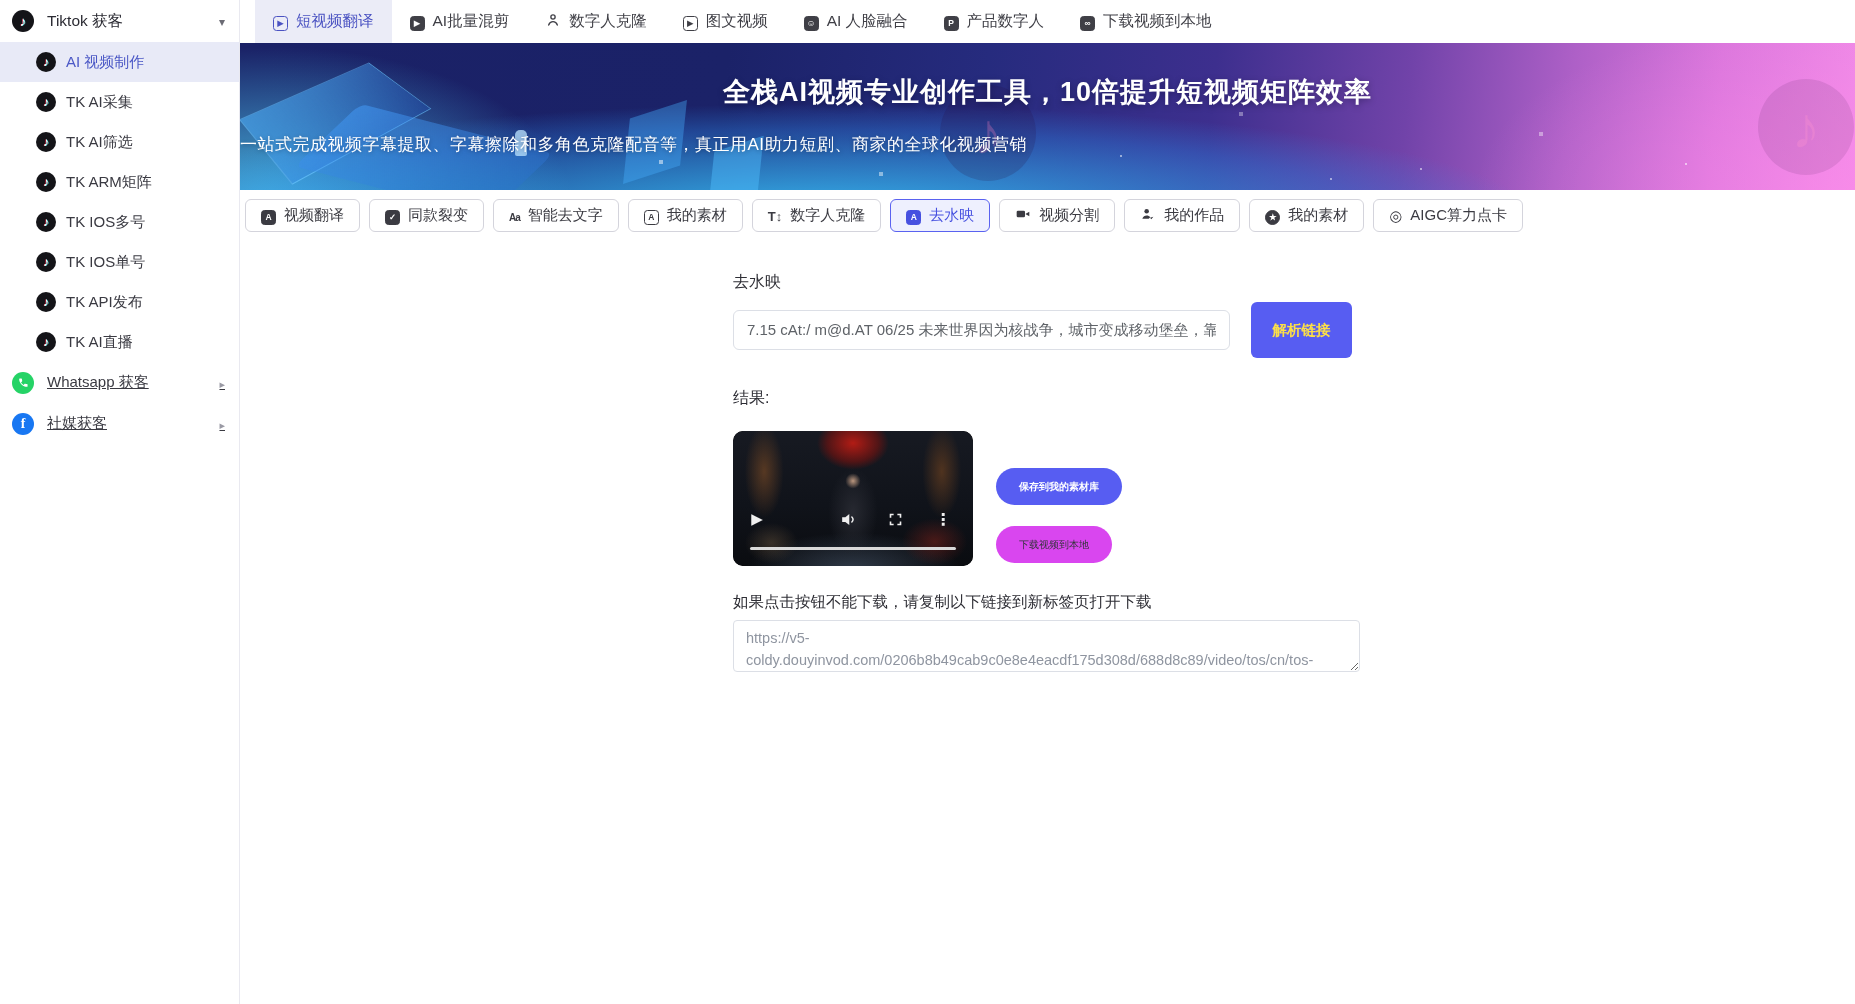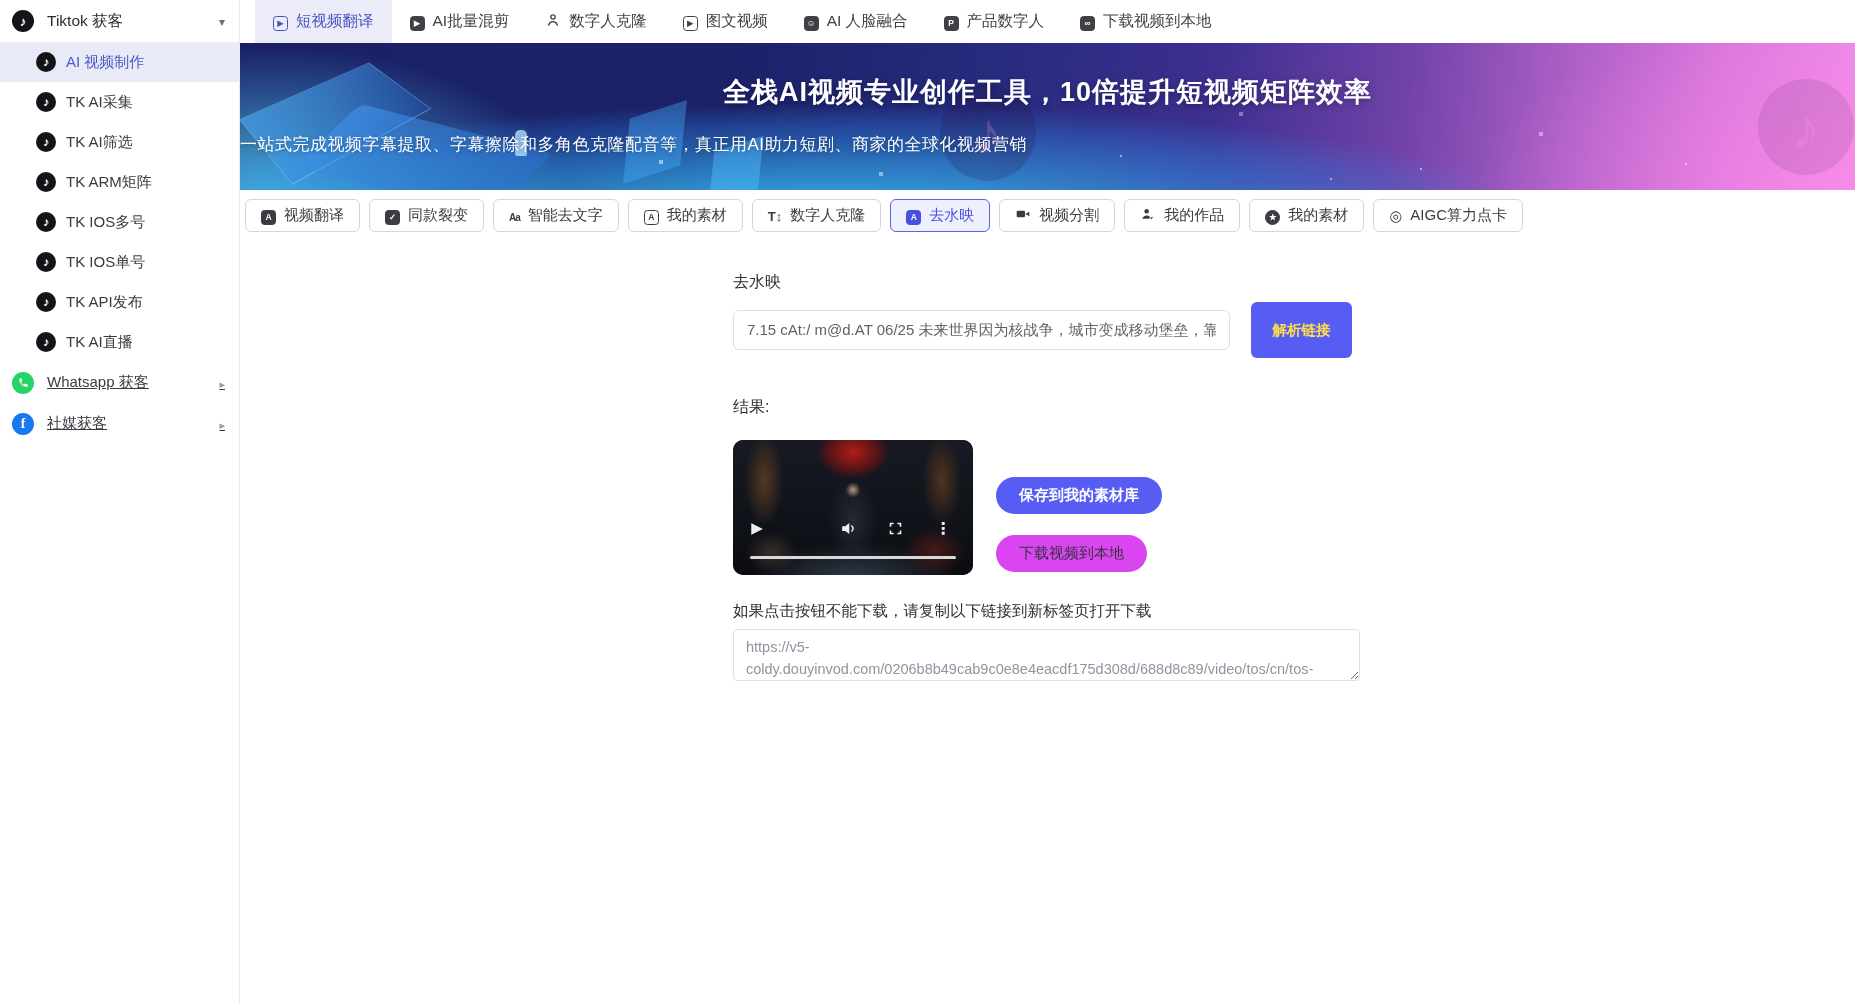--- a/index.html
+++ b/index.html
@@ -124,21 +124,21 @@
   .parse-input {
     width:497px; height:40px; border:1px solid #dcdfe6; border-radius:6px;
     padding:0 13px; font-size:15px; color:#5f6368; outline:none;
     font-family:inherit; background:#fff;
   }
   .parse-btn {
     margin-left:21px; width:101px; height:56px; border:none; border-radius:6px;
     background:#575df2; color:#fde047; font-size:14.5px; font-weight:bold;
     cursor:pointer; font-family:inherit;
   }
-  .result-label { margin-top:39px; font-size:16px; color:#2e2e35; }
+  .result-label { margin-top:30px; font-size:16px; color:#2e2e35; }
   .result-row { display:flex; margin-top:22px; }
   .player { position:relative; width:240px; height:135px; border-radius:10px;
     background:#000; overflow:hidden; flex:0 0 auto; cursor:pointer; }
   .poster { position:absolute; inset:0; border-radius:inherit;
     background:
       radial-gradient(46px 34px at 50% 9%, rgba(186,28,20,.95), rgba(130,18,14,.55) 55%, rgba(80,12,10,0) 78%),
       radial-gradient(26px 62px at 13% 30%, rgba(94,60,35,.9), rgba(60,36,22,0) 75%),
       radial-gradient(26px 62px at 87% 30%, rgba(86,54,31,.9), rgba(60,36,22,0) 75%),
       radial-gradient(9px 9px at 50% 37%, rgba(215,172,142,.85), rgba(215,172,142,0) 85%),
       radial-gradient(30px 54px at 50% 60%, rgba(40,42,50,.95), rgba(30,32,40,0) 82%),
@@ -149,21 +149,21 @@
   }
   .pc { position:absolute; color:#efefef; z-index:2; display:flex; align-items:center; justify-content:center; }
   .pc-play { left:12px; top:76px; width:24px; height:24px; font-size:15px; }
   .pc-vol { left:104px; top:77px; width:22px; height:22px; }
   .pc-fs { left:152px; top:78px; width:20px; height:20px; }
   .pc-menu { left:200px; top:76px; width:20px; height:24px; font-size:16px; font-weight:bold; }
   .progress { position:absolute; left:17px; bottom:16px; width:206px; height:3.5px;
     background:#d9d9d9; border-radius:2px; z-index:2; }
   .result-buttons { display:flex; flex-direction:column; align-items:flex-start;
     margin-left:23px; padding-top:37px; gap:21px; }
-  .pill { height:37px; border-radius:19px; border:none; font-size:15px;
+  .pill { height:37px; border-radius:19px; border:none; font-size:10px;
     font-family:inherit; cursor:pointer; padding:0 23px; white-space:nowrap; }
   .pill-save { background:#575df2; color:#fff; font-weight:bold; }
   .pill-dl { background:#d946ef; color:#34343c; }
   .hint { margin-top:26px; font-size:15.5px; color:#2e2e35; }
   .url-box {
     display:block; margin-top:7px; width:627px; height:52px; resize:both;
     border:1px solid #dcdfe6; border-radius:4px; padding:6px 12px;
     font-family:inherit; font-size:14.5px; line-height:1.55; color:#8f95a0;
     outline:none; overflow:hidden;
   }

